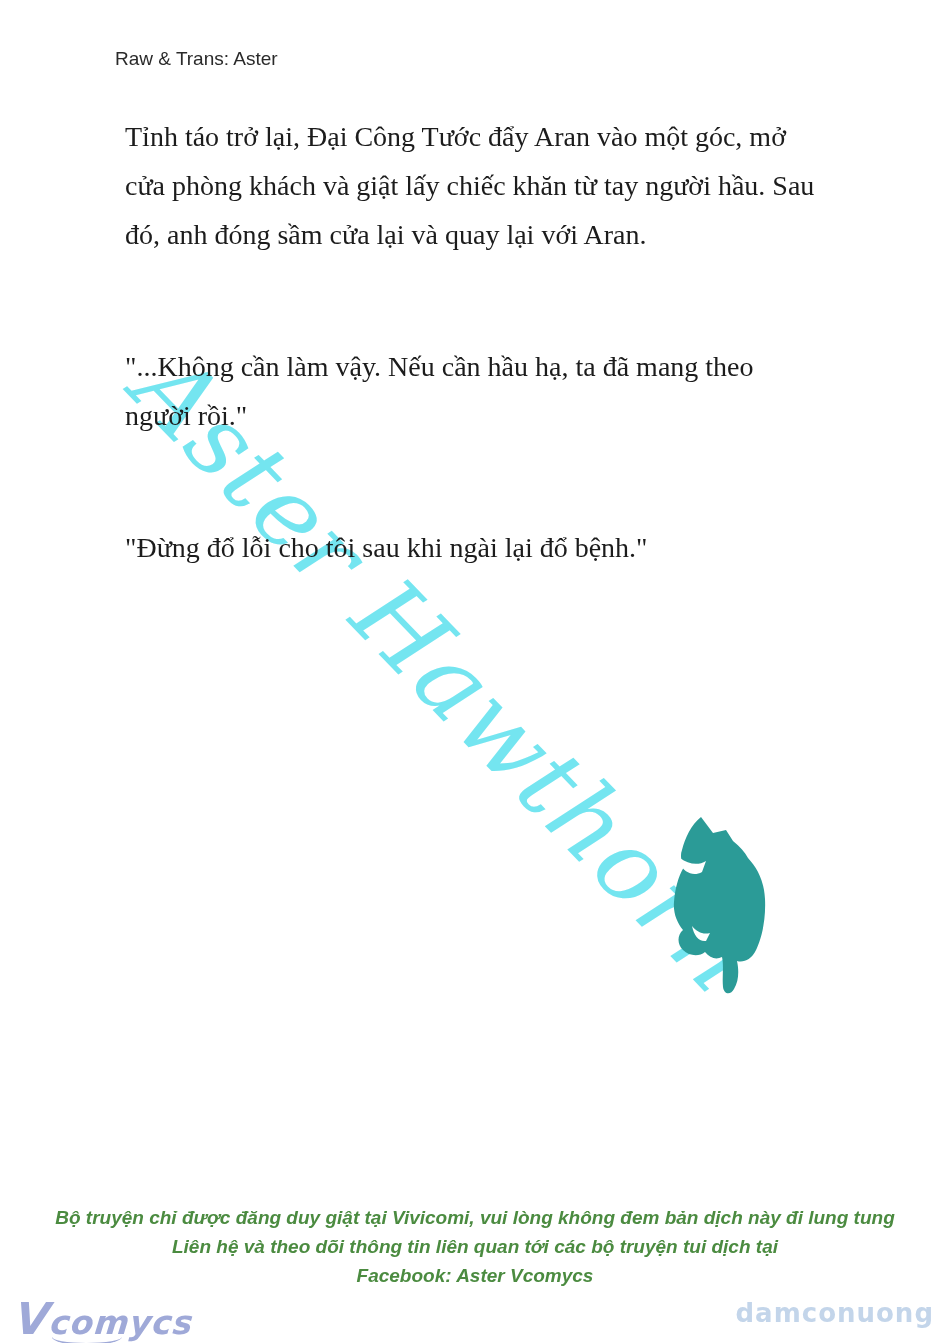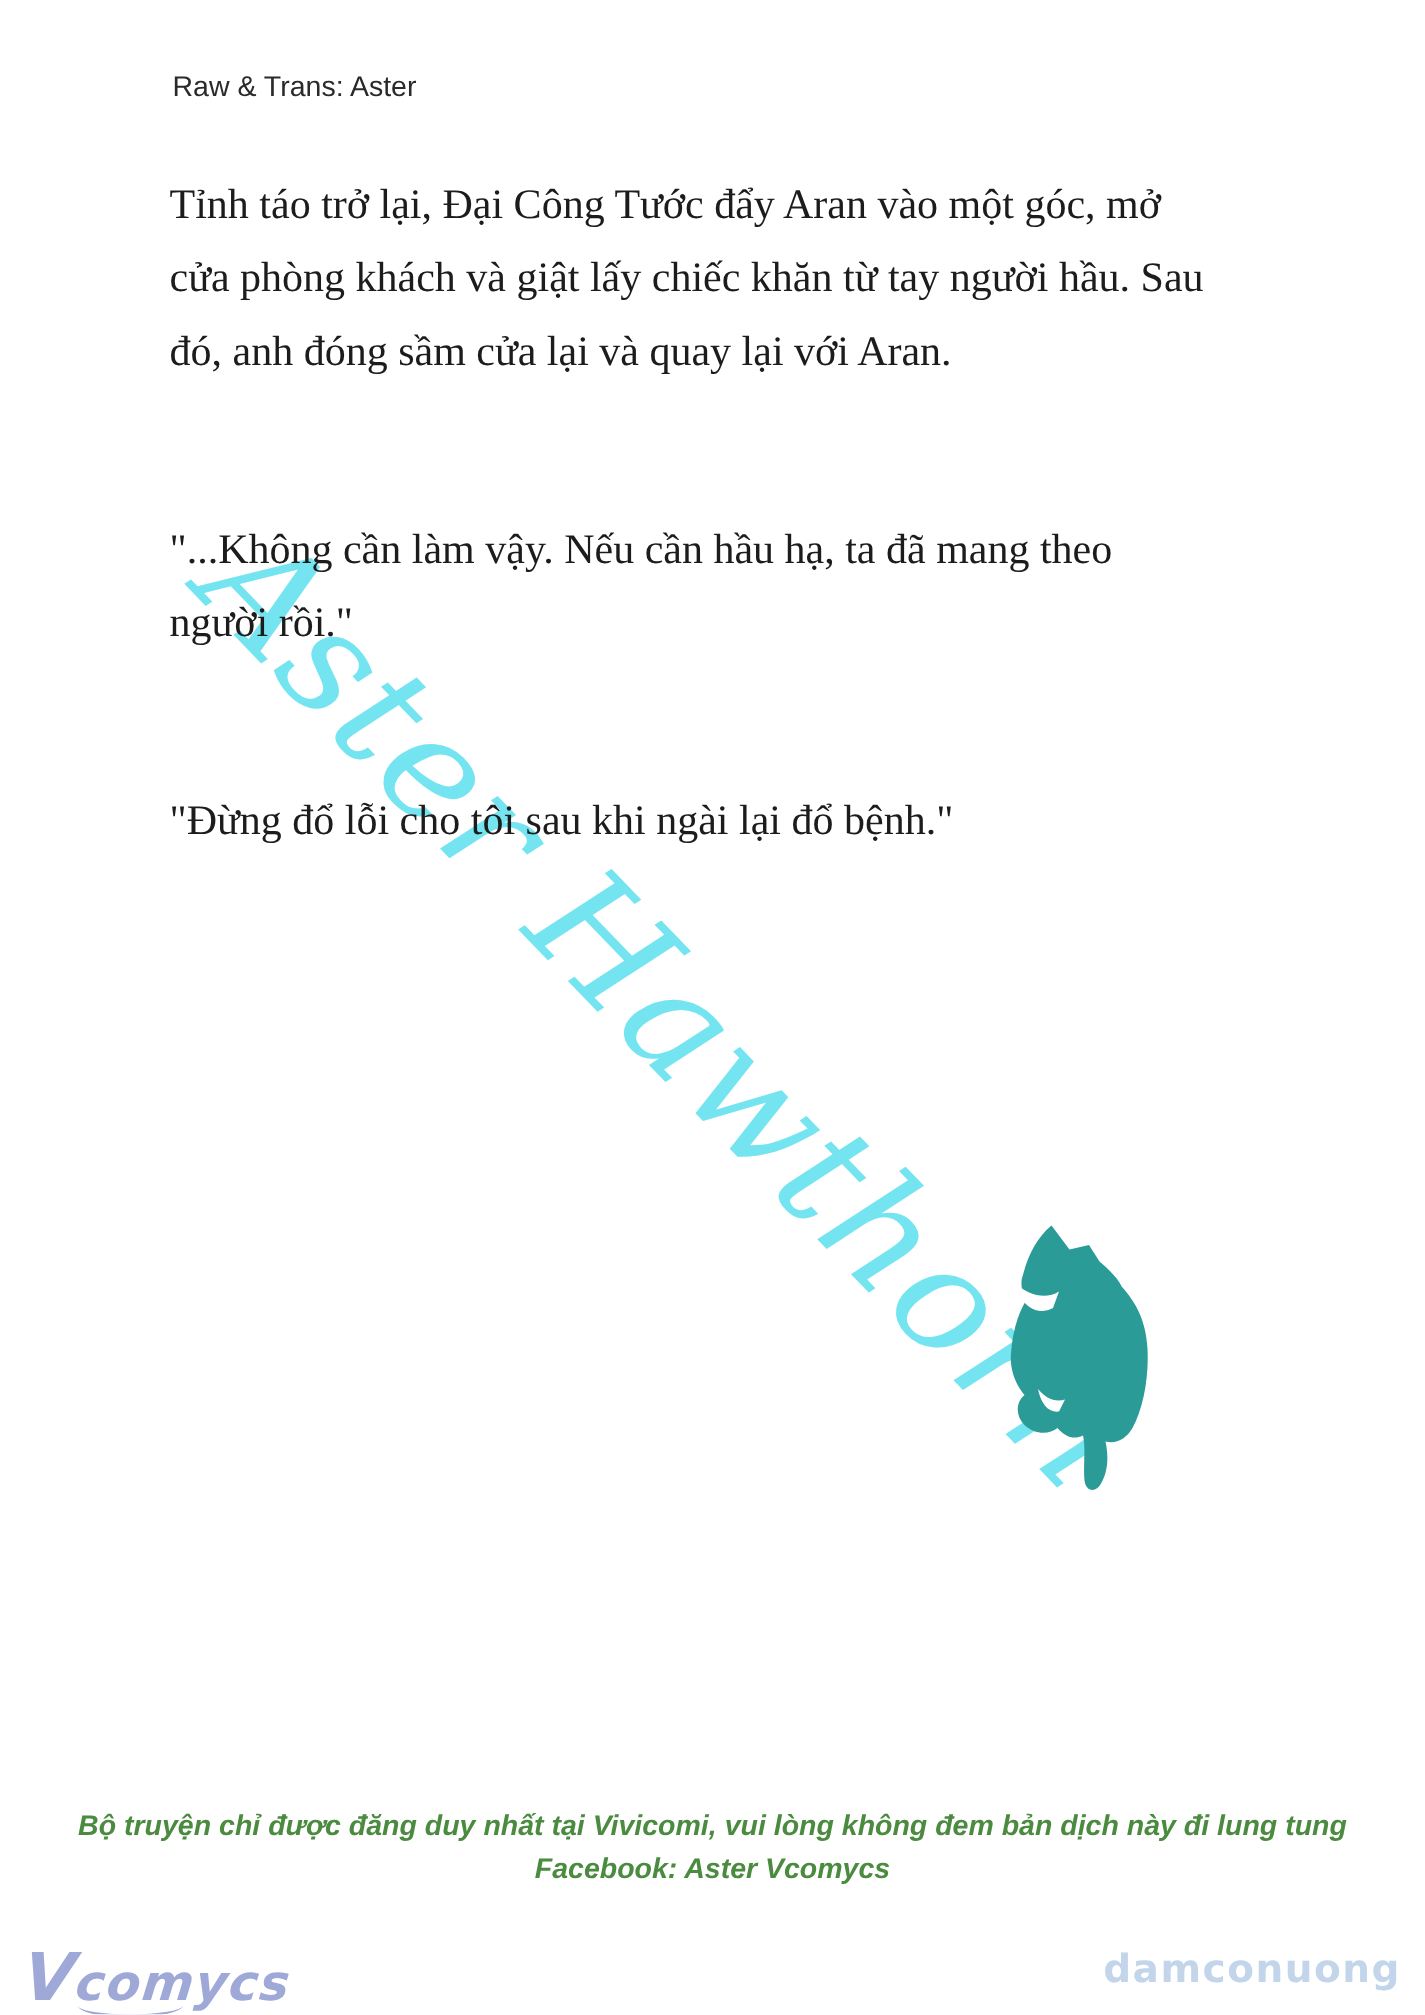--- a/index.html
+++ b/index.html
@@ -45,21 +45,21 @@
     color: #2b9b97;
   }
   .body-text {
     position: absolute;
     left: 113px;
     top: 112px;
     width: 800px;
     z-index: 2;
   }
   .para {
-    margin: 0 0 83px 0;
+    margin: 0 0 83px 12px;
     font-size: 28px;
     line-height: 49px;
     color: #1c1c1c;
     white-space: pre-line;
   }
   .footer-notice {
     position: absolute;
     left: 0;
     right: 0;
     top: 1203px;
@@ -141,21 +141,22 @@
   <div class="body-text">
     <div class="para">Tỉnh táo trở lại, Đại Công Tước đẩy Aran vào một góc, mở
 cửa phòng khách và giật lấy chiếc khăn từ tay người hầu. Sau
 đó, anh đóng sầm cửa lại và quay lại với Aran.</div>
     <div class="para">"...Không cần làm vậy. Nếu cần hầu hạ, ta đã mang theo
 người rồi."</div>
     <div class="para">"Đừng đổ lỗi cho tôi sau khi ngài lại đổ bệnh."</div>
   </div>
 
   <div class="footer-notice">
-    <div>Bộ truyện chỉ được đăng duy nhất tại Vivicomi, vui lòng không đem bản dịch này đi lung tung</div>
+    <div>Bộ truyện chỉ được đăng duy giật tại Vivicomi, vui lòng không đem bản dịch này đi lung tung</div>
+    <div>Liên hệ và theo dõi thông tin liên quan tới các bộ truyện tui dịch tại</div>
     <div>Facebook: Aster Vcomycs</div>
   </div>
 
   <div class="logo-vcomycs">
     <span>Vcomycs</span>
     <span class="vcomycs-swash"></span>
   </div>
 
   <div class="logo-damconuong">damconuong</div>
 

